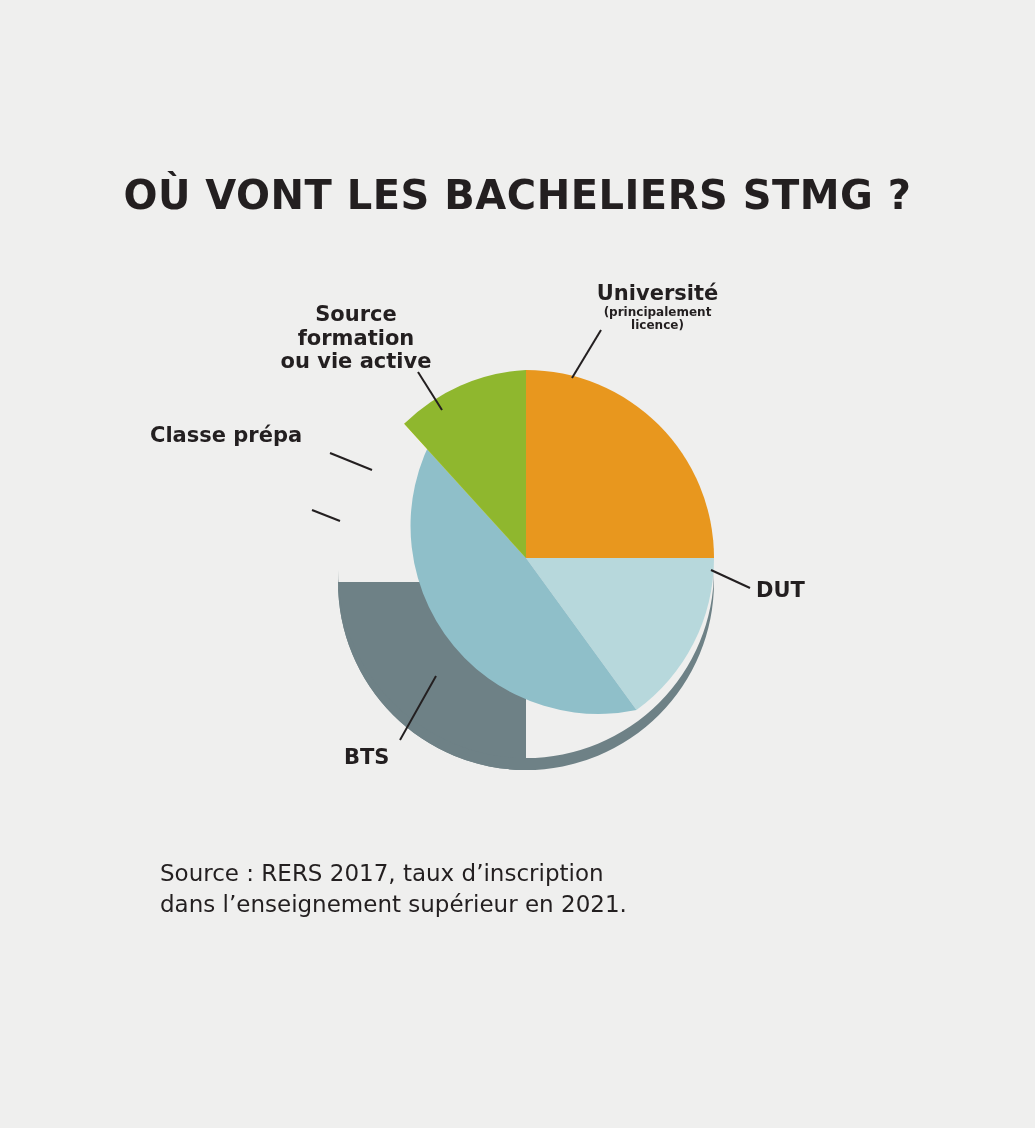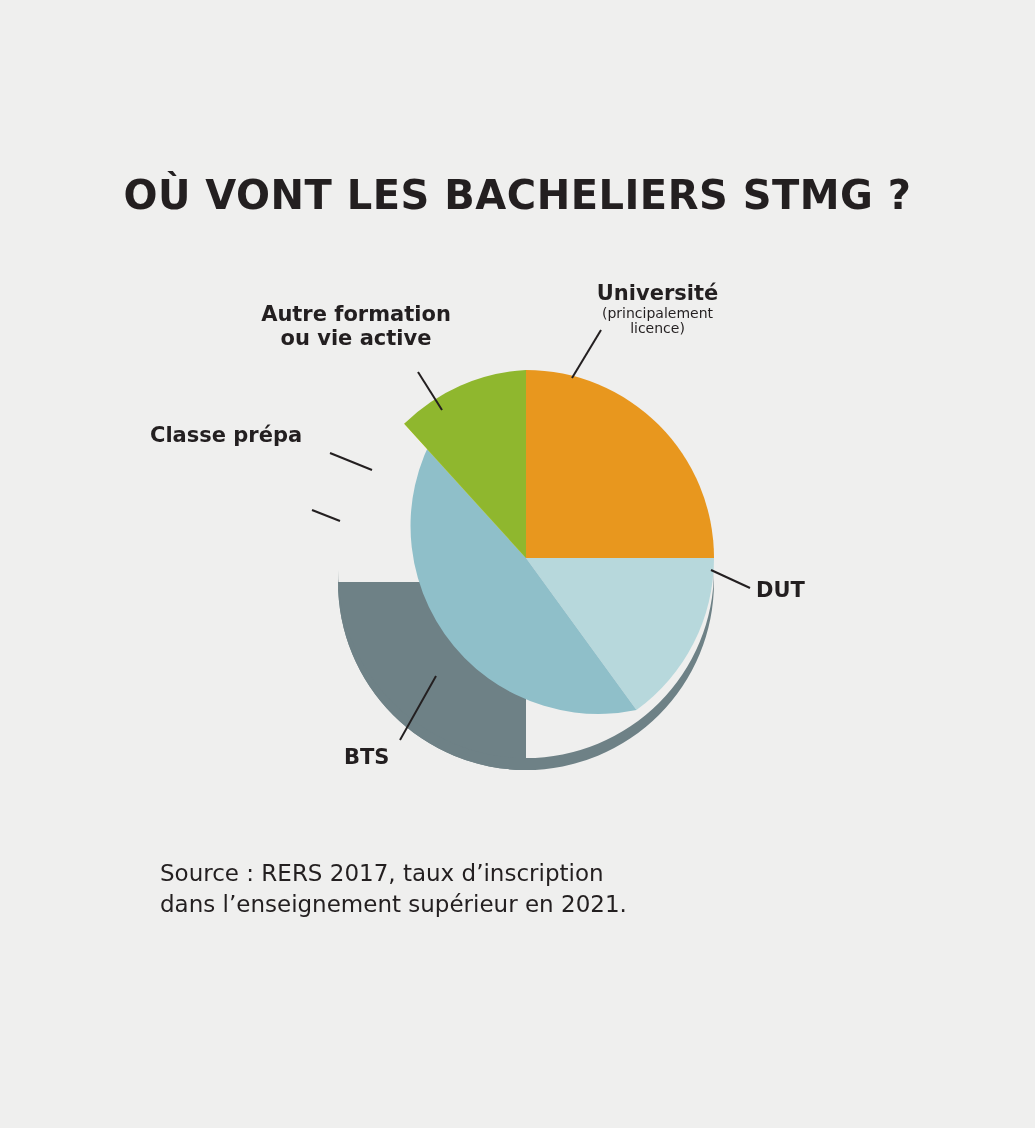--- a/index.html
+++ b/index.html
@@ -45,22 +45,22 @@
   }
   .label {
     position: absolute;
     font-family: "DejaVu Sans", sans-serif;
     font-weight: bold;
     font-size: 21px;
     line-height: 1.12;
     color: #231f20;
   }
   .label .sub {
-    font-weight: normal;
-    font-size: 14px;
+    font-weight: bold;
+    font-size: 12px;
   }
   .lbl-universite {
     left: 540px;
     top: 282px;
     width: 235px;
     text-align: center;
   }
   .lbl-dut {
     left: 756px;
     top: 579px;
@@ -162,21 +162,21 @@
   </div>
 
   <div class="label lbl-dut">DUT</div>
 
   <div class="label lbl-bts">BTS</div>
 
 
   <div class="label lbl-prepa">Classe prépa</div>
 
   <div class="label lbl-autre">
-    <div>Autre formation</div>
+    <div>Source formation</div>
     <div>ou vie active</div>
   </div>
 
   <div class="source">
     <div>Source : RERS 2017, taux d’inscription</div>
     <div>dans l’enseignement supérieur en 2021.</div>
   </div>
 
 </div>
 

